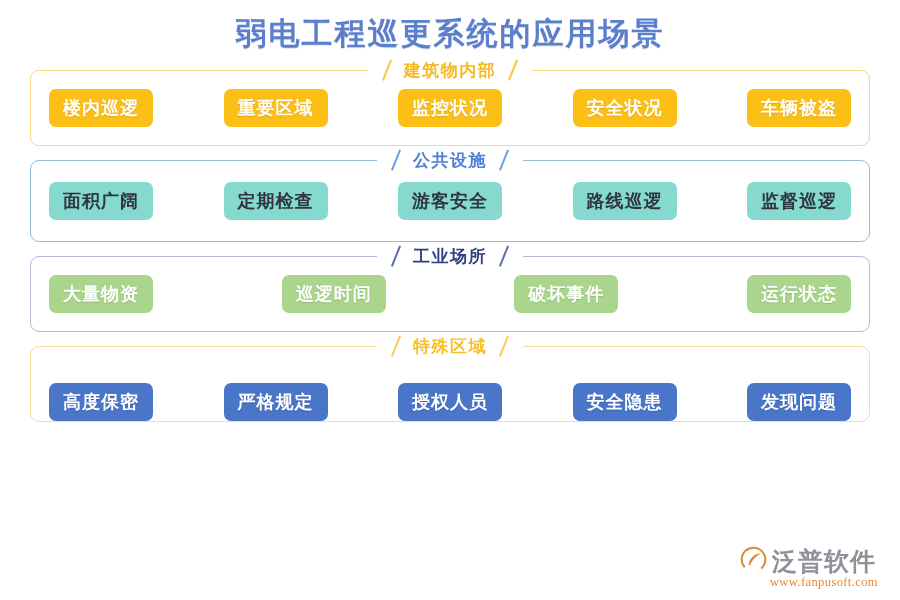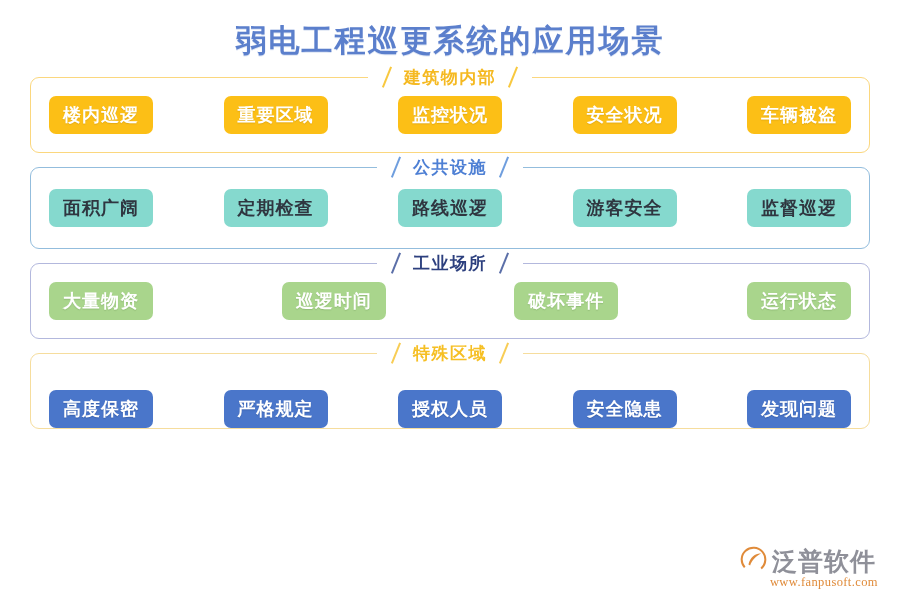--- a/index.html
+++ b/index.html
@@ -14,21 +14,21 @@
     position: relative;
   }
 
   
   .page-title {
     text-align: center;
     font-size: 31px;
     font-weight: 700;
     color: #5b7fcc;
     letter-spacing: 2px;
-    padding-top: 22px;
+    padding-top: 15px;
     line-height: 1.2;
     font-family: "Liberation Serif", "DejaVu Serif", serif;
     text-shadow: 0 1px 0 rgba(120,150,210,0.25);
   }
 
   
   .sections {
     margin-top: 18px;
     padding: 0 30px;
   }
@@ -206,22 +206,22 @@
         <span class="hdr-slash"></span>
       </div>
     </div>
   </div>
 
   <div class="section sec-2">
     <div class="section-box">
       <div class="chips">
         <div class="chip">面积广阔</div>
         <div class="chip">定期检查</div>
+        <div class="chip">游客安全</div>
         <div class="chip">路线巡逻</div>
-        <div class="chip">游客安全</div>
         <div class="chip">监督巡逻</div>
       </div>
     </div>
     <div class="section-header">
       <div class="hdr-gap">
         <span class="hdr-slash"></span>
         <span class="hdr-text">公共设施</span>
         <span class="hdr-slash"></span>
       </div>
     </div>

